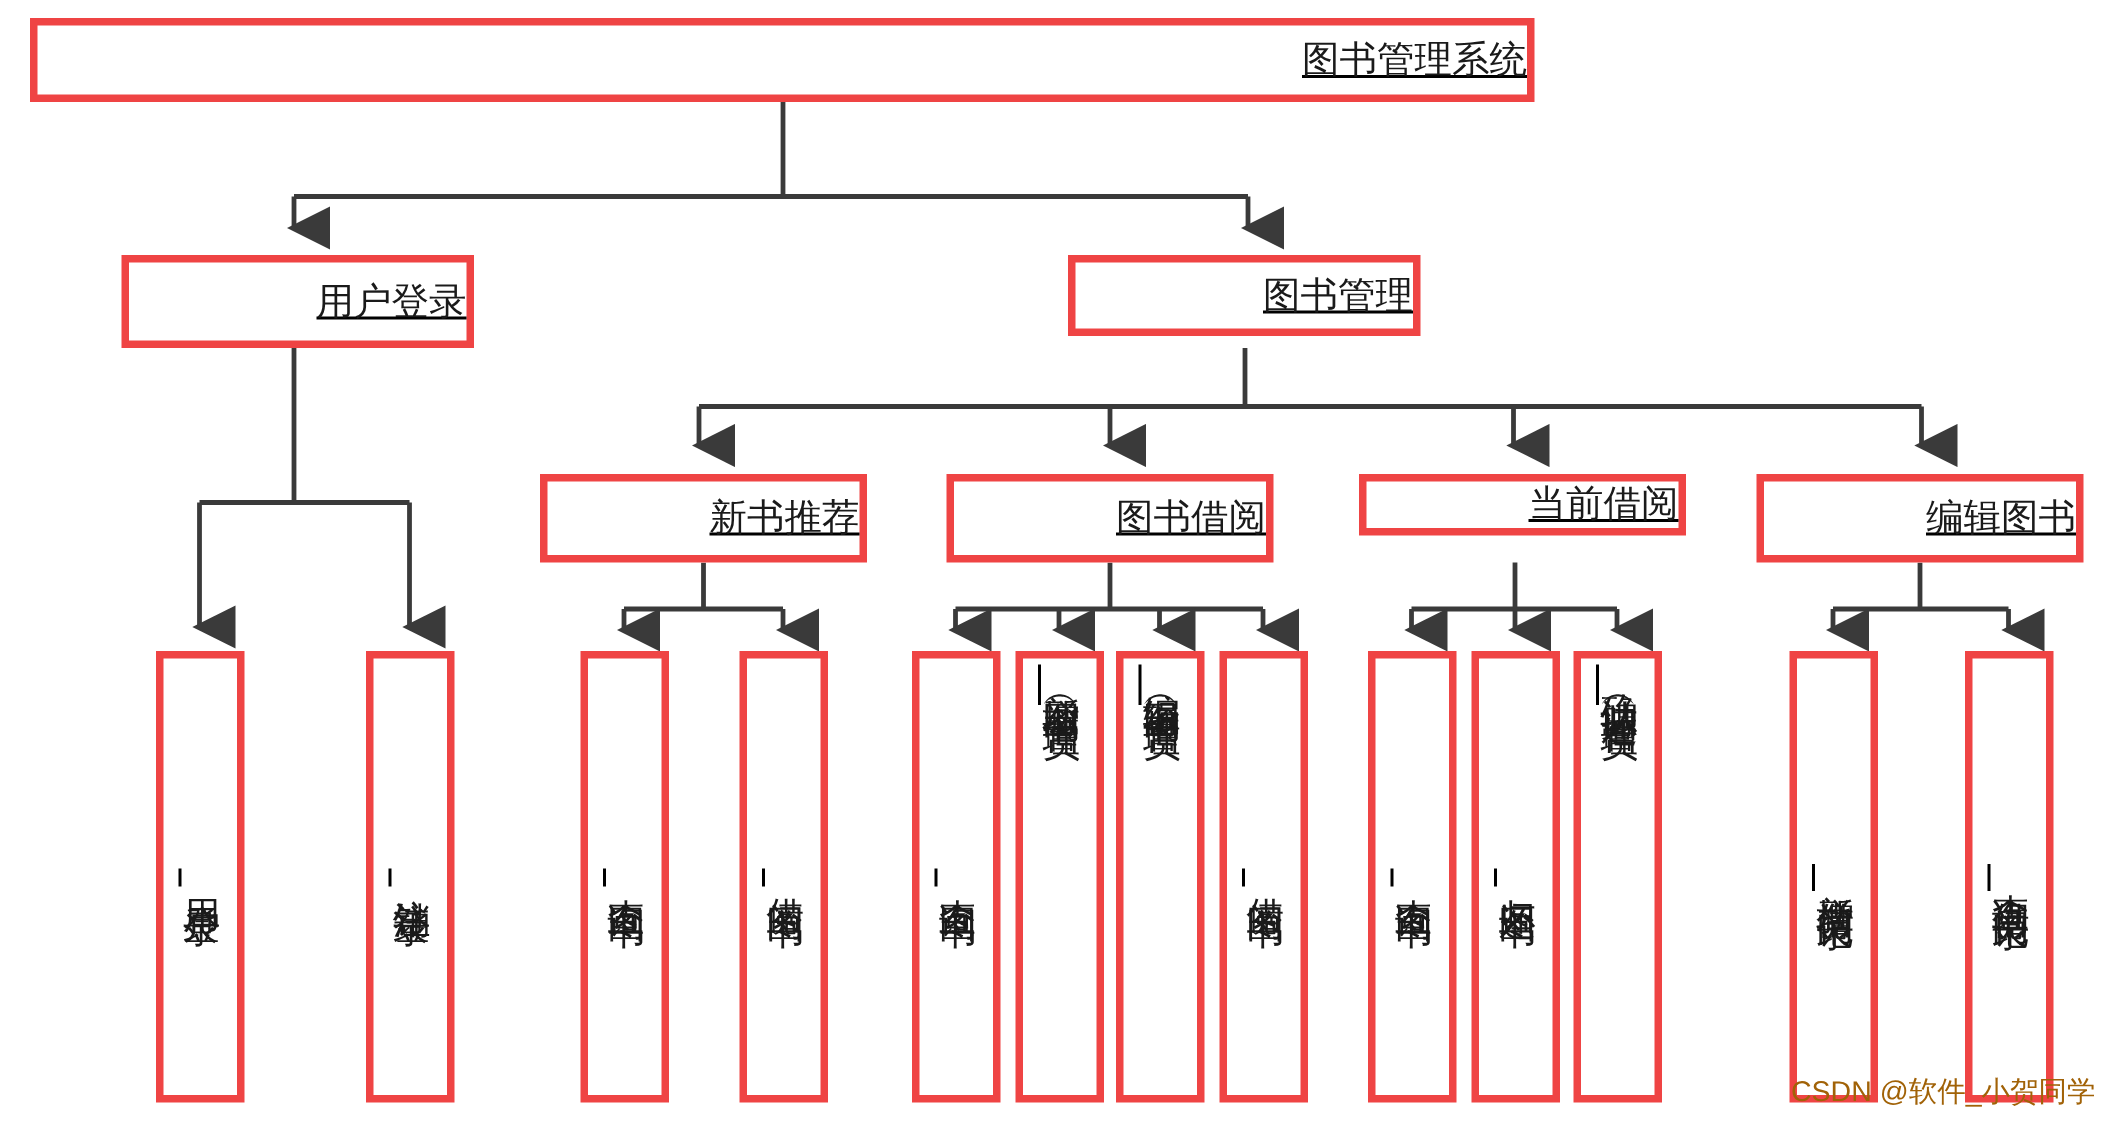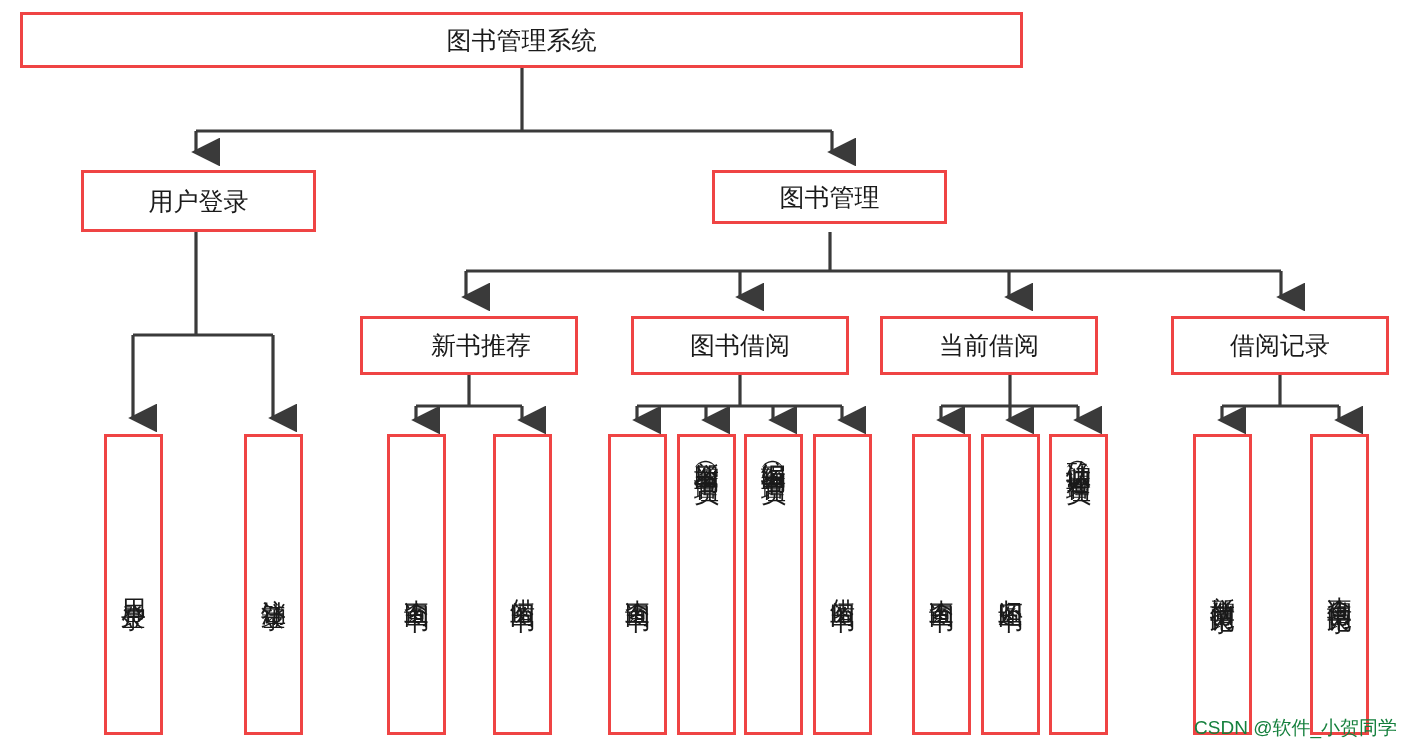--- a/index.html
+++ b/index.html
@@ -25,25 +25,26 @@
     left: 0;
     top: 0;
     width: 1405px;
     height: 747px;
     pointer-events: none;
   }
   .node {
     position: absolute;
     box-sizing: border-box;
     background: #ffffff;
-    border: 3px solid #ef4444;
+    border: 5px solid #ef4444;
     display: flex;
     align-items: center;
-    justify-content: center;
+    justify-content: flex-end;
     z-index: 2;
+    text-decoration: underline;
   }
   .node .node-label {
     color: #1a1a1a;
     text-align: center;
     line-height: 1.15;
     white-space: nowrap;
   }
   .node.horiz .node-label {
     font-size: 25px;
   }
@@ -65,21 +66,21 @@
   }
   .node.leaf.centered {
     align-items: center;
     padding-top: 0;
   }
   .watermark {
     position: absolute;
     right: 8px;
     bottom: 6px;
     font-size: 19px;
-    color: #15803d;
+    color: #a16207;
     z-index: 5;
     white-space: nowrap;
     font-family: "Liberation Sans", "DejaVu Sans", sans-serif;
   }
 </style>
 </head>
 <body>
 
 <div id="diagram-root">
 
@@ -143,25 +144,25 @@
   <div class="node horiz" style="left:712px; top:170px; width:235px; height:54px;">
     <span class="node-label">图书管理</span>
   </div>
 
   <div class="node horiz" style="left:360px; top:316px; width:218px; height:59px;padding-left:24px;">
     <span class="node-label">新书推荐</span>
   </div>
   <div class="node horiz" style="left:631px; top:316px; width:218px; height:59px;">
     <span class="node-label">图书借阅</span>
   </div>
-  <div class="node horiz" style="left:880px; top:316px; width:218px; height:59px;">
+  <div class="node horiz" style="left:906px; top:316px; width:218px; height:41px;">
     <span class="node-label">当前借阅</span>
   </div>
   <div class="node horiz" style="left:1171px; top:316px; width:218px; height:59px;">
-    <span class="node-label">借阅记录</span>
+    <span class="node-label">编辑图书</span>
   </div>
 
   <div class="node leaf centered" style="left:104px; top:434px; width:59px; height:301px;">
     <span class="node-label">用户登录</span>
   </div>
   <div class="node leaf centered" style="left:244px; top:434px; width:59px; height:301px;">
     <span class="node-label">注销登录</span>
   </div>
 
   <div class="node leaf centered" style="left:387px; top:434px; width:59px; height:301px;">

